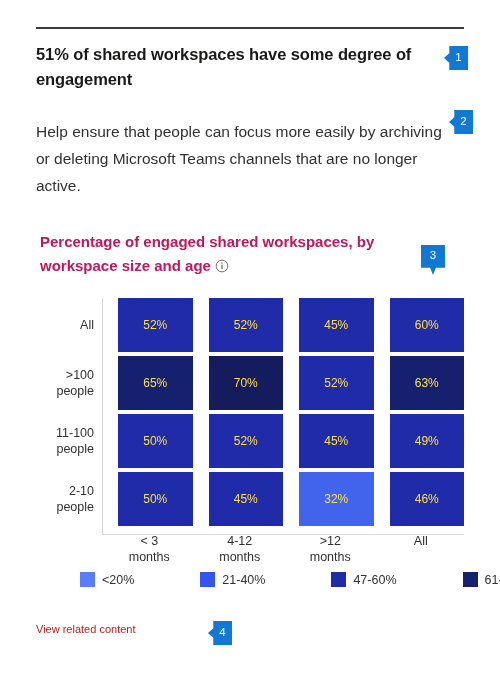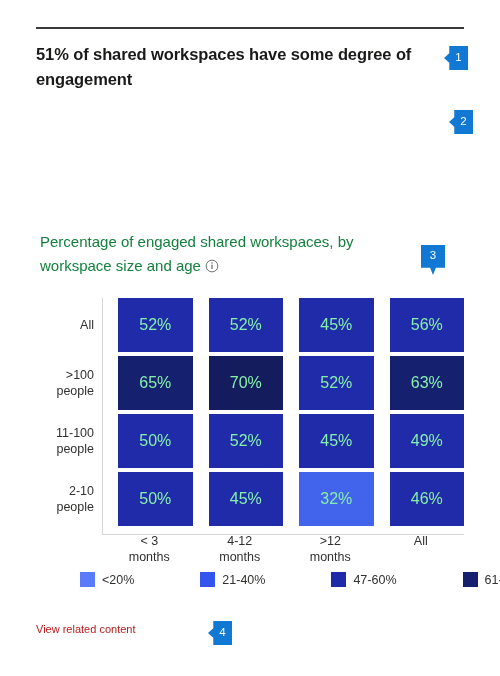--- a/index.html
+++ b/index.html
@@ -62,22 +62,22 @@
   }
 
   
   .chart-title {
     position: absolute;
     left: 40px;
     top: 230px;
     width: 380px;
     font-size: 15px;
     line-height: 24px;
-    font-weight: normal;
-    color: #15803d;
+    font-weight: bold;
+    color: #be185d;
   }
   .info-icon {
     display: inline-block;
     vertical-align: -2px;
     margin-left: 4px;
     width: 14px;
     height: 14px;
   }
   .info-icon svg { display: block; }
 
@@ -103,22 +103,22 @@
     font-size: 12.5px;
     line-height: 16px;
     color: #323130;
     text-align: right;
     white-space: pre-line;
   }
   .hm-cell {
     display: flex;
     align-items: center;
     justify-content: center;
-    color: #86efac;
-    font-size: 16px;
+    color: #fde047;
+    font-size: 12px;
     font-weight: normal;
     margin-left: 12px;
   }
 
   
   .hm-axis {
     display: grid;
     grid-template-columns: 66px repeat(4, 1fr);
     column-gap: 4px;
     margin-top: 7px;
@@ -218,20 +218,21 @@
 </style>
 </head>
 <body>
 
 <div class="card">
 
   <div class="top-rule"></div>
 
   <div class="headline">51% of shared workspaces have some degree of engagement</div>
 
+  <div class="body-text">Help ensure that people can focus more easily by archiving or deleting Microsoft Teams channels that are no longer active.</div>
 
   <div class="chart-title">
     <span>Percentage of engaged shared workspaces, by workspace size and age</span><span class="info-icon">
       <svg width="14" height="14" viewBox="0 0 16 16" aria-hidden="true">
         <circle cx="8" cy="8" r="6.7" fill="none" stroke="#605e5c" stroke-width="1"></circle>
         <circle cx="8" cy="4.6" r="0.78" fill="#605e5c"></circle>
         <rect x="7.35" y="6.5" width="1.3" height="5" fill="#605e5c"></rect>
       </svg>
     </span>
   </div>
@@ -239,21 +240,21 @@
   <div class="heatmap">
     <div class="axis-line-v"></div>
     <div class="axis-line-h"></div>
 
     <div class="hm-grid">
 
       <div class="hm-rowlabel">All</div>
       <div class="hm-cell" style="background: rgb(31, 43, 168);">52%</div>
       <div class="hm-cell" style="background: rgb(31, 43, 168);">52%</div>
       <div class="hm-cell" style="background: rgb(31, 43, 168);">45%</div>
-      <div class="hm-cell" style="background: rgb(31, 43, 168);">56%</div>
+      <div class="hm-cell" style="background: rgb(31, 43, 168);">60%</div>
 
       <div class="hm-rowlabel">&gt;100
 people</div>
       <div class="hm-cell" style="background: rgb(21, 32, 110); text-align: right;">65%</div>
       <div class="hm-cell" style="background: rgb(20, 28, 94);">70%</div>
       <div class="hm-cell" style="background: rgb(31, 43, 168);">52%</div>
       <div class="hm-cell" style="background: rgb(21, 32, 110);">63%</div>
 
       <div class="hm-rowlabel">11-100
 people</div>

